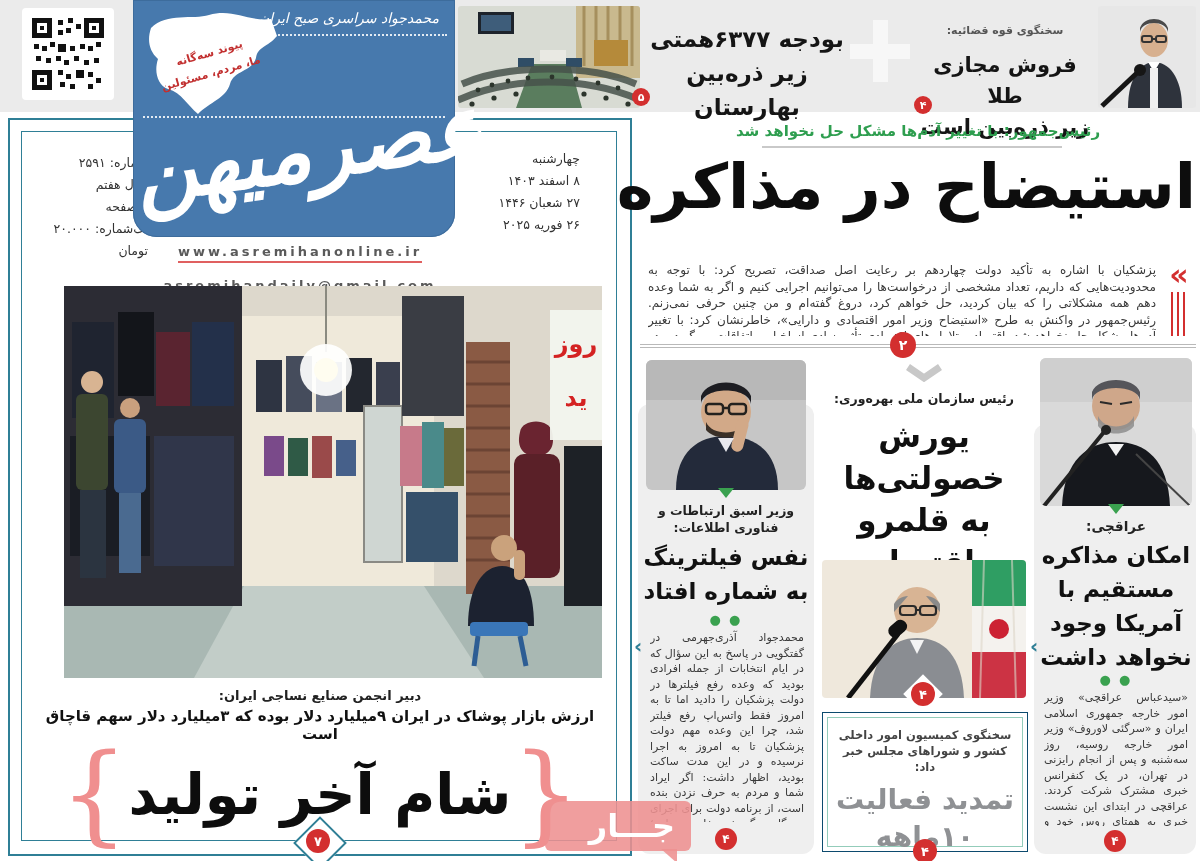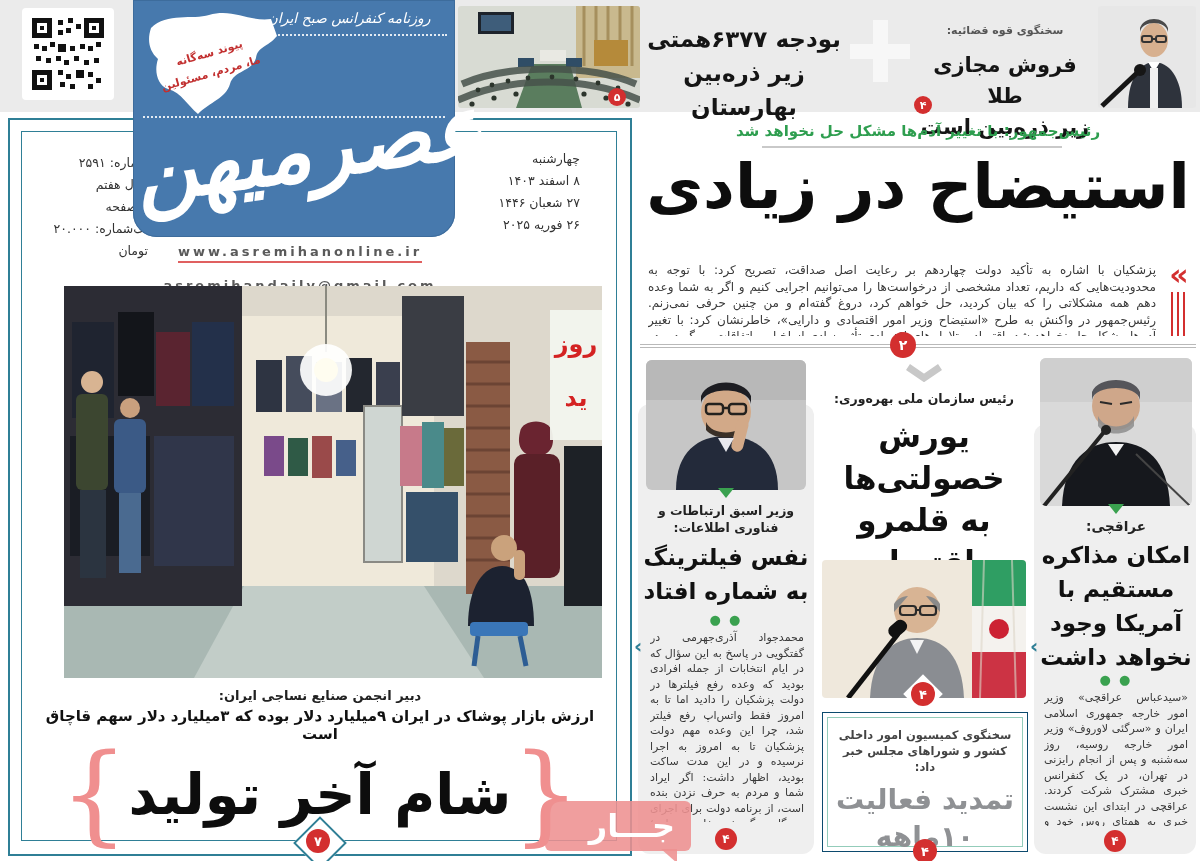--- a/index.html
+++ b/index.html
@@ -123,21 +123,21 @@
         </g>
       <g fill="#111">
           <rect x="10" y="10" width="4" height="4"></rect>
           <rect x="62" y="10" width="4" height="4"></rect>
           <rect x="10" y="62" width="4" height="4"></rect>
         </g>
     </svg>
   </div>
 
   <div id="logobox" class="abs">
-    <div class="tagline">روزنامه کنفرانس صبح ایران</div>
+    <div class="tagline">محمدجواد سراسری صبح ایران</div>
     <div class="dash1"></div>
     <svg class="abs" style="left:4px;top:4px;" width="152" height="118" viewBox="0 0 152 118">
       <path d="M14,24 C30,8 56,16 72,11 C96,4 112,18 134,15 L140,32 C130,44 121,42 119,54 C115,68 97,66 93,80 C89,94 73,98 61,110 C50,101 45,89 31,85 C20,81 17,67 21,55 C12,47 10,36 14,24 Z" fill="#fff"></path>
       <g transform="rotate(-16 76 62)">
         <text x="76" y="52" text-anchor="middle" class="mapslogan">پیوند سه‌گانه</text>
         <text x="72" y="72" text-anchor="middle" class="mapslogan">ما، مردم، مسئولین</text>
       </g>
     </svg>
     <div class="dash2"></div>
     <div class="logotext">عصرمیهن</div>
@@ -177,21 +177,21 @@
         <circle cx="14" cy="98" r="2.6"></circle>
           <circle cx="36" cy="92" r="2.6"></circle>
           <circle cx="58" cy="88" r="2.6"></circle>
           <circle cx="126" cy="88" r="2.6"></circle>
           <circle cx="148" cy="92" r="2.6"></circle>
           <circle cx="170" cy="98" r="2.6"></circle>
       </g>
     </svg>
   </div>
 
-  <div class="abs rtl" style="left:616px;top:22px;width:214px;padding-left:21px;">
+  <div class="abs rtl" style="left:640px;top:22px;width:214px;">
     <div class="stripheadline center" style="font-size:23px;line-height:34px;">
       <div>بودجه ۶۳۷۷همتی</div>
       <div>زیر ذره‌بین بهارستان</div>
     </div>
     <div class="badge abs" style="left:-8px;top:66px;width:18px;height:18px;font-size:11px;">۵</div>
   </div>
 
   <div id="plus" class="abs"></div>
 
   <div class="abs rtl" style="left:912px;top:24px;width:186px;">
@@ -336,21 +336,21 @@
       <span id="textileheadline">شام آخر تولید</span>
       <span class="brace">}</span>
     </div>
   </div>
   <div class="diamond abs" style="left:301px;top:824px;z-index:7;"></div>
   <div class="badge abs" style="left:306px;top:829px;width:24px;height:24px;font-size:13px;z-index:8;">۷</div>
 
   <div class="abs rtl" style="left:640px;top:122px;width:556px;">
     <div id="leadkicker" class="center">رئیس‌جمهور: با تغییر آدم‌ها مشکل حل نخواهد شد</div>
     <div class="abs" style="left:122px;top:24px;width:300px;height:2px;background:#c9c9c9;"></div>
-    <div id="leadheadline" class="center" style="margin-top:10px;">استیضاح در زیادی</div>
+    <div id="leadheadline" class="center" style="margin-top:10px;">استیضاح در مذاکره</div>
   </div>
   <div class="abs" style="left:1164px;top:262px;width:30px;">
     <div style="color:#d32f2f;font-size:30px;font-weight:900;line-height:26px;text-align:center;">«</div>
     <div class="quotebars" style="margin:4px auto 0;"></div>
   </div>
   <div class="abs rtl bodytext" style="left:648px;top:262px;width:508px;height:74px;overflow:hidden;">پزشکیان با اشاره به تأکید دولت چهاردهم بر رعایت اصل صداقت، تصریح کرد: با توجه به محدودیت‌هایی که داریم، تعداد مشخصی از درخواست‌ها را می‌توانیم اجرایی کنیم و اگر به شما وعده دهم همه مشکلاتی را که بیان کردید، حل خواهم کرد، دروغ گفته‌ام و من چنین حرفی نمی‌زنم. رئیس‌جمهور در واکنش به طرح «استیضاح وزیر امور اقتصادی و دارایی»، خاطرنشان کرد: با تغییر آدم‌ها مشکل حل نخواهد شد. اقتصاد و تلاطم‌های اقتصادی تأثیر زیادی از اخبار و اتفاقات می‌گیرد و در این اوضاع که گاهی یک تصمیم حتی در کشورهای دیگر بازار را دچار نوسان می‌کند..</div>
   <div class="abs rule2" style="left:640px;top:344px;width:556px;"></div>
   <div class="badge abs" style="left:890px;top:332px;width:26px;height:26px;font-size:14px;">۲</div>
 
   <div class="graybox abs" style="left:638px;top:404px;width:176px;height:450px;"></div>

